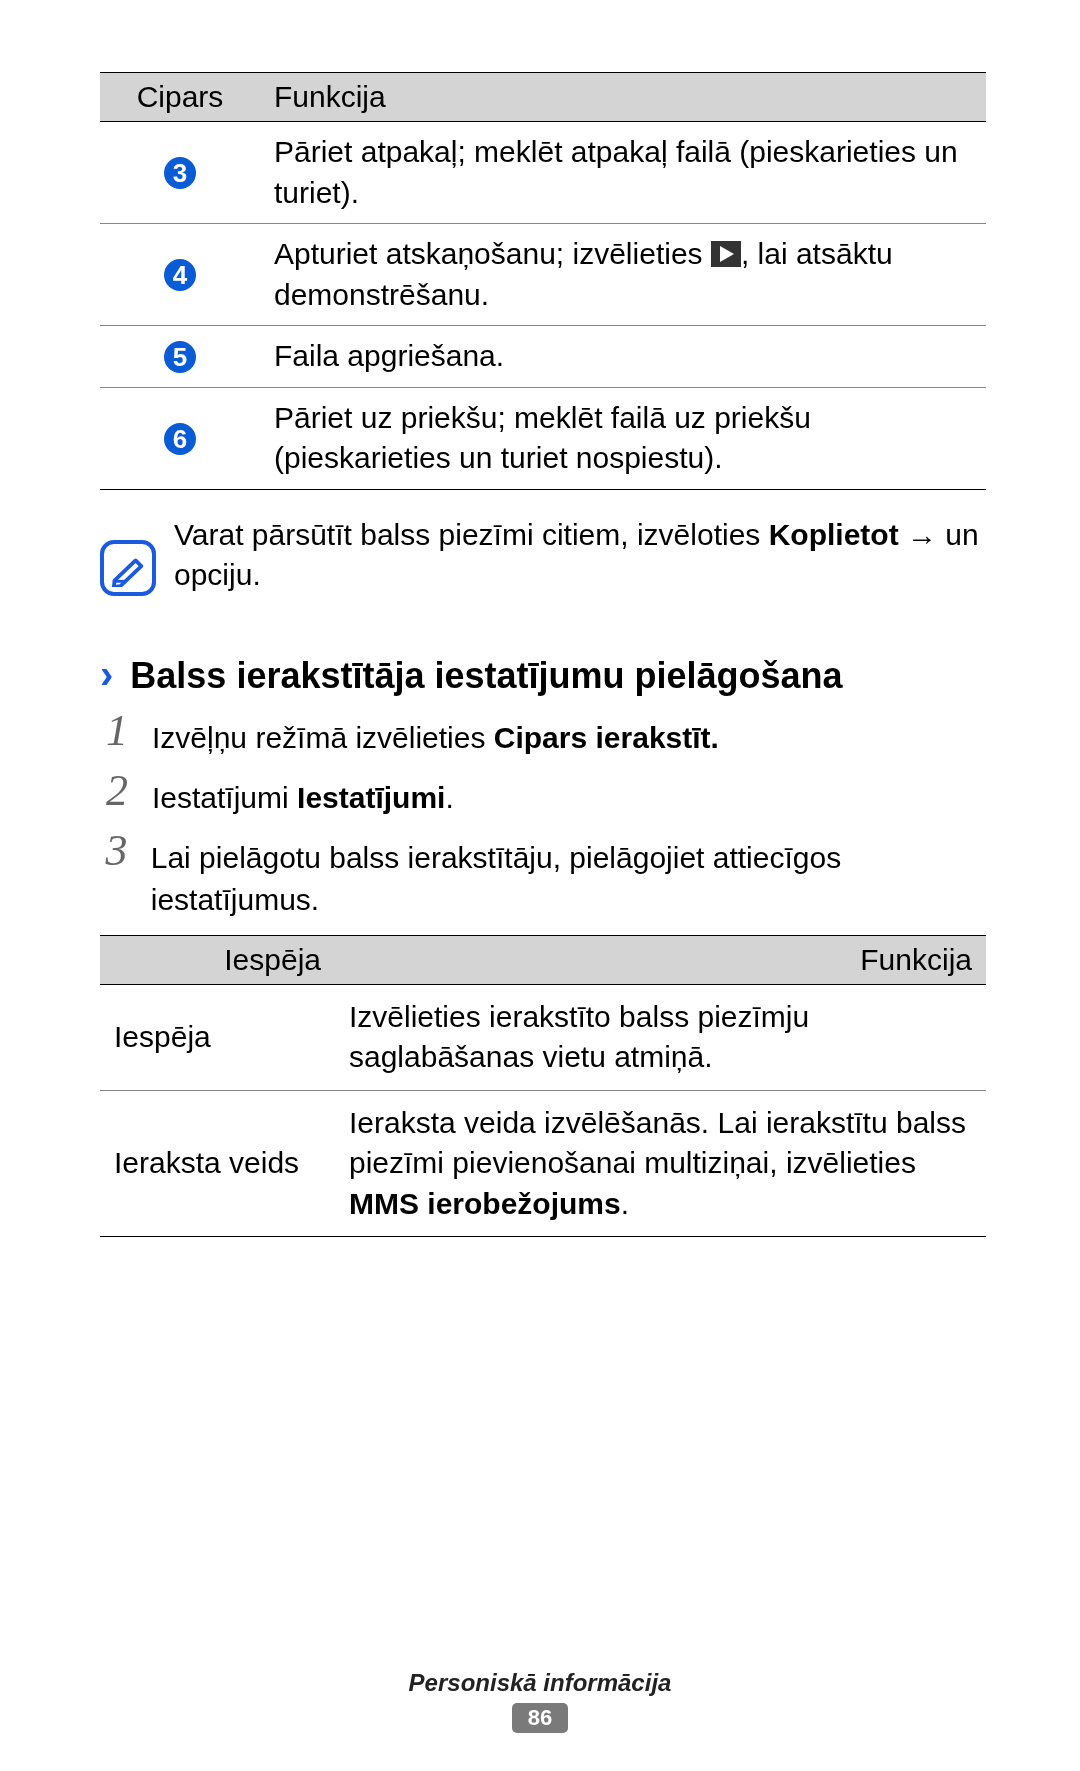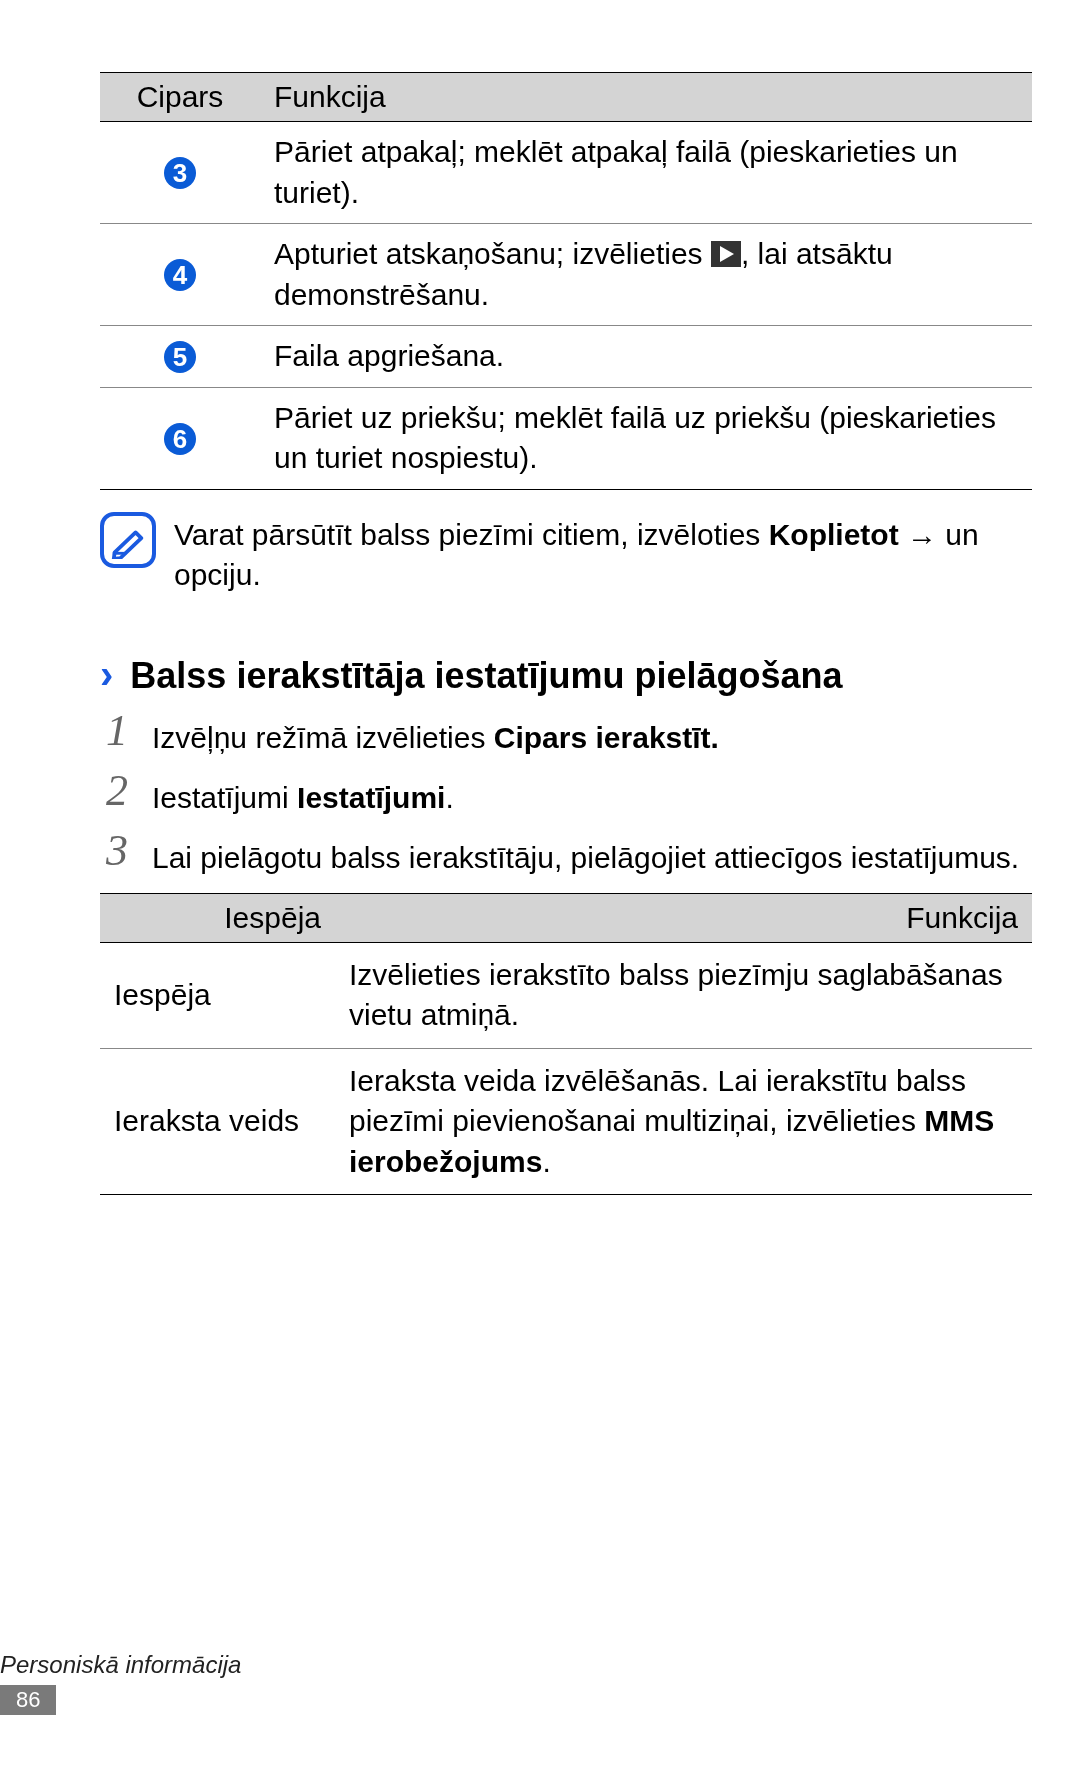--- a/index.html
+++ b/index.html
@@ -5,21 +5,21 @@
   * { margin: 0; padding: 0; box-sizing: border-box; }
   body {
     width: 1080px;
     height: 1771px;
     background: #fff;
     font-family: Arial, Helvetica, sans-serif;
     color: #000;
     position: relative;
   }
   .page {
-    padding: 72px 48px 0 100px;
+    padding: 72px 94px 0 100px;
   }
 
   
   .table1 {
     width: 100%;
     border-collapse: collapse;
     border-top: 1.5px solid #000;
     border-bottom: 1.5px solid #000;
   }
   .table1 th {
@@ -69,21 +69,21 @@
     top: 5px;
     width: 0; height: 0;
     border-left: 14px solid #fff;
     border-top: 8px solid transparent;
     border-bottom: 8px solid transparent;
   }
 
   
   .note-row {
     display: flex;
-    align-items: flex-start;
+    align-items: flex-end;
     margin-top: 22px;
     gap: 18px;
   }
   .note-icon {
     width: 56px;
     height: 56px;
     border: 4px solid #1a5ae0;
     border-radius: 14px;
     display: flex;
     align-items: center;
@@ -162,38 +162,39 @@
     border-top: 1px solid #888;
     vertical-align: middle;
     line-height: 1.35;
   }
   .table2 tr:first-child td { border-top: none; }
   .table2 .col-opt { width: 235px; }
 
   
   .footer {
     position: absolute;
-    bottom: 56px;
+    bottom: 38px;
     left: 0;
     width: 100%;
-    text-align: left;
+    text-align: center;
+    font-weight: bold;
   }
   .footer-label {
     font-style: italic;
     font-size: 24px;
     color: #222;
     margin-bottom: 6px;
   }
   .page-num {
     display: inline-block;
     background: #7a7a7a;
     color: #fff;
     font-size: 22px;
     padding: 2px 16px;
-    border-radius: 0;
+    border-radius: 5px;
   }
 </style>
 </head>
 <body>
 
 <div class="page">
 
   <table class="table1">
     <thead>
       <tr>

